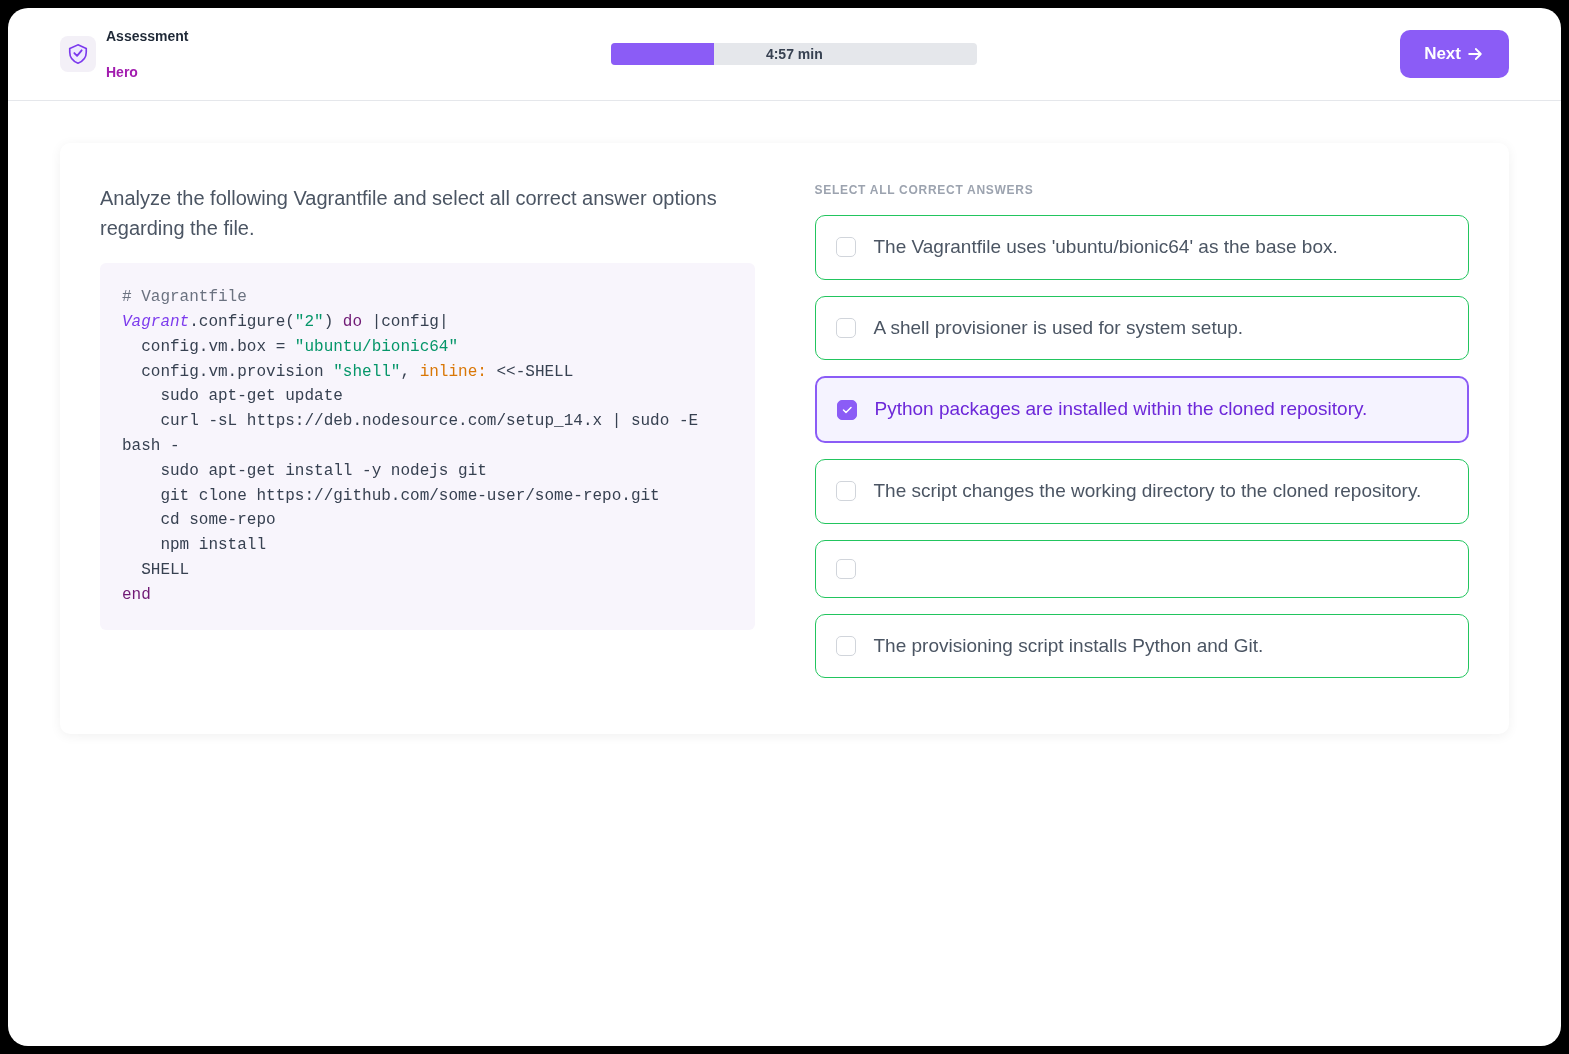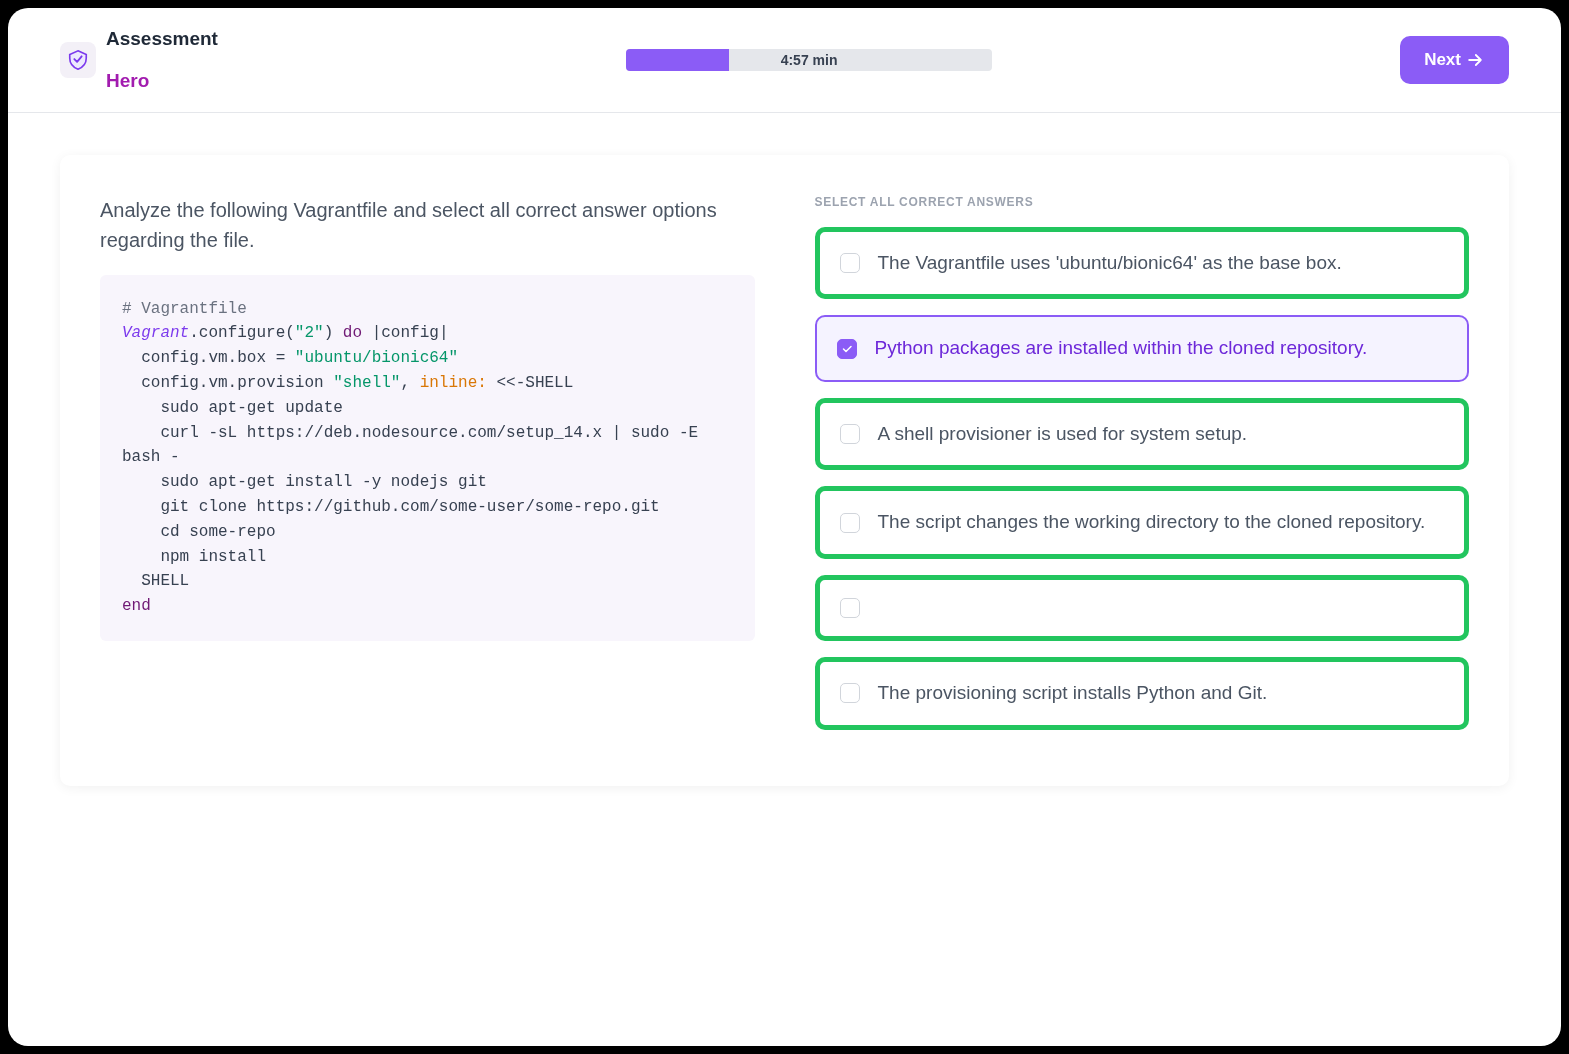--- a/index.html
+++ b/index.html
@@ -32,21 +32,21 @@
   height: 36px;
   background: #f3f0f7;
   border-radius: 8px;
   display: flex;
   align-items: center;
   justify-content: center;
 }
 .brand-text {
   line-height: 1.15;
   font-weight: 700;
-  font-size: 19px;
+  font-size: 14px;
 }
 .brand-line1 { color: #1f2937; }
 .brand-line2 { color: #a21caf; margin-top: 20px; }
 .progress-wrap {
   width: 366px;
 }
 .progress-bar {
   height: 22px;
   background: #e5e7eb;
   border-radius: 4px;
@@ -119,21 +119,21 @@
 .c-str { color: #059669; }
 .c-sym { color: #d97706; }
 .answers-heading {
   font-size: 12px;
   font-weight: 600;
   letter-spacing: 0.06em;
   color: #9ca3af;
   margin-bottom: 18px;
 }
 .option {
-  border: 5px solid #22c55e;
+  border: 1px solid #22c55e;
   border-radius: 10px;
   padding: 18px 20px;
   display: flex;
   align-items: center;
   gap: 18px;
   margin-bottom: 16px;
   cursor: pointer;
 }
 .option.selected {
   border: 2px solid #8b5cf6;
@@ -212,34 +212,34 @@
   SHELL
 <span class="c-kw">end</span></pre>
       </div>
       <div>
         <div class="answers-heading">SELECT ALL CORRECT ANSWERS</div>
         <div id="options-container">
             <div class="option">
               <div class="checkbox"></div>
               <div class="option-label">The Vagrantfile uses 'ubuntu/bionic64' as the base box.</div>
             </div>
+            <div class="option">
+              <div class="checkbox"></div>
+              <div class="option-label">A shell provisioner is used for system setup.</div>
+            </div>
             <div class="option selected">
               <div class="checkbox">
                 <svg width="12" height="12" viewBox="0 0 24 24">
                   <path d="M5 12l5 5L20 7" stroke="#fff" stroke-width="3" fill="none" stroke-linecap="round" stroke-linejoin="round"></path>
                 </svg>
               </div>
               <div class="option-label">Python packages are installed within the cloned repository.</div>
             </div>
             <div class="option">
               <div class="checkbox"></div>
-              <div class="option-label">A shell provisioner is used for system setup.</div>
-            </div>
-            <div class="option">
-              <div class="checkbox"></div>
               <div class="option-label">The script changes the working directory to the cloned repository.</div>
             </div>
             <div class="option">
               <div class="checkbox"></div>
             </div>
             <div class="option">
               <div class="checkbox"></div>
               <div class="option-label">The provisioning script installs Python and Git.</div>
             </div>
           </div>

